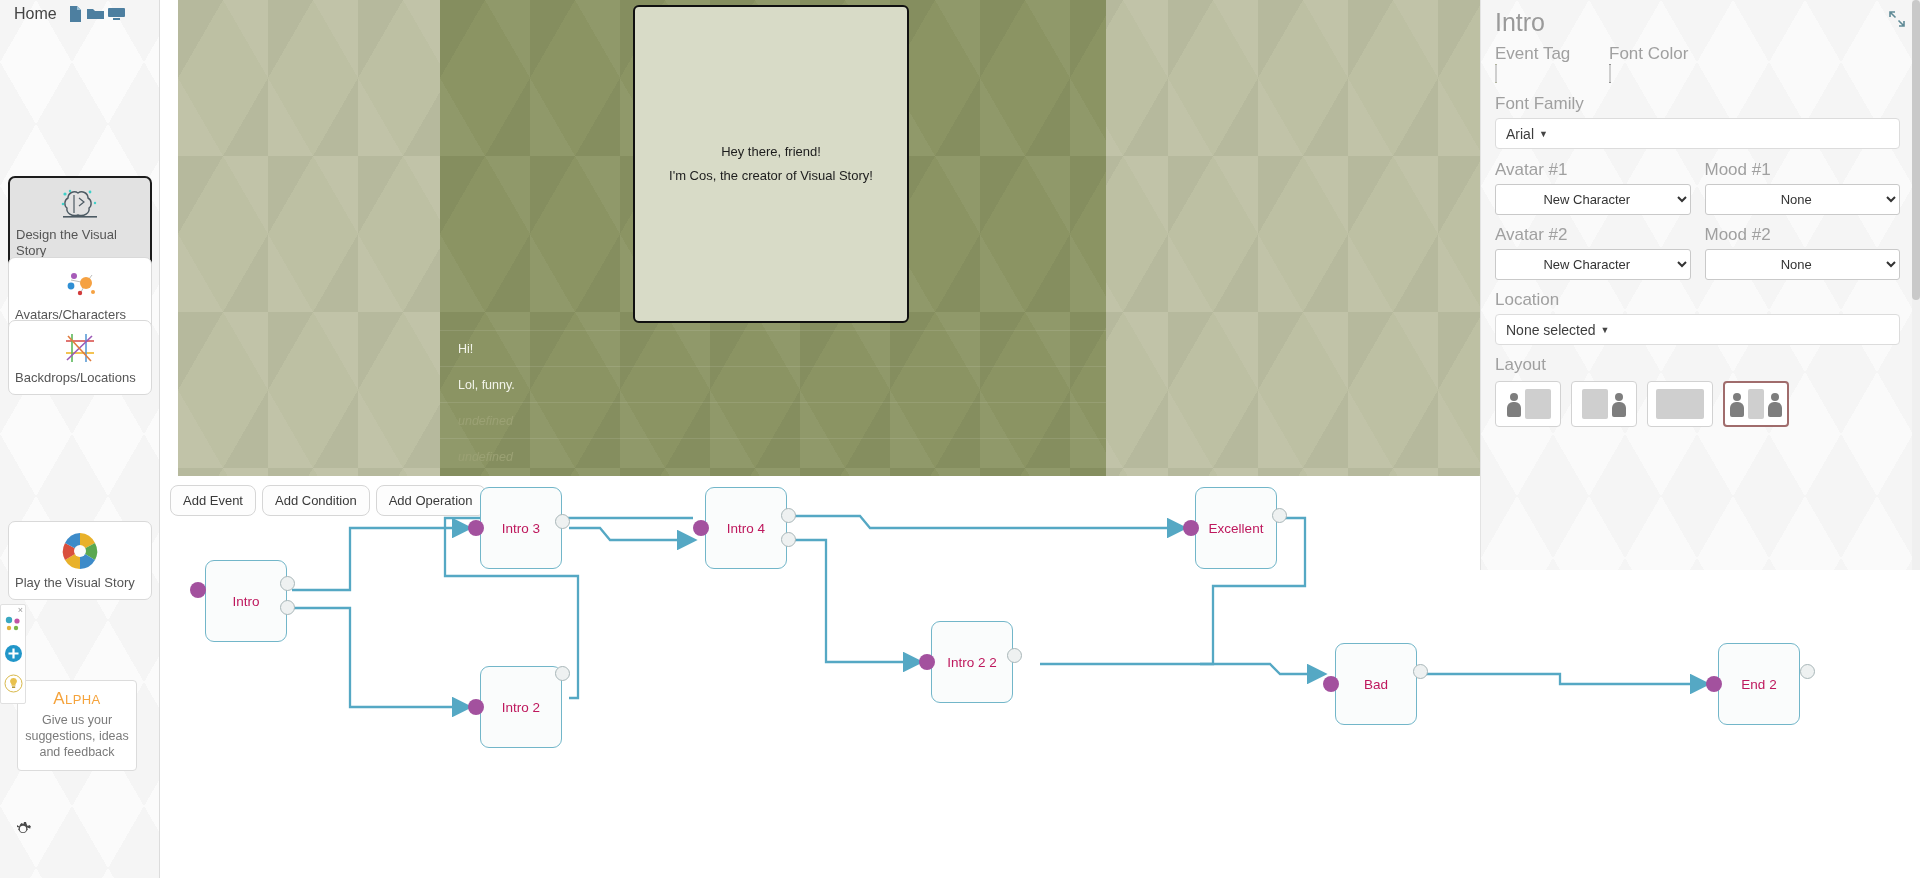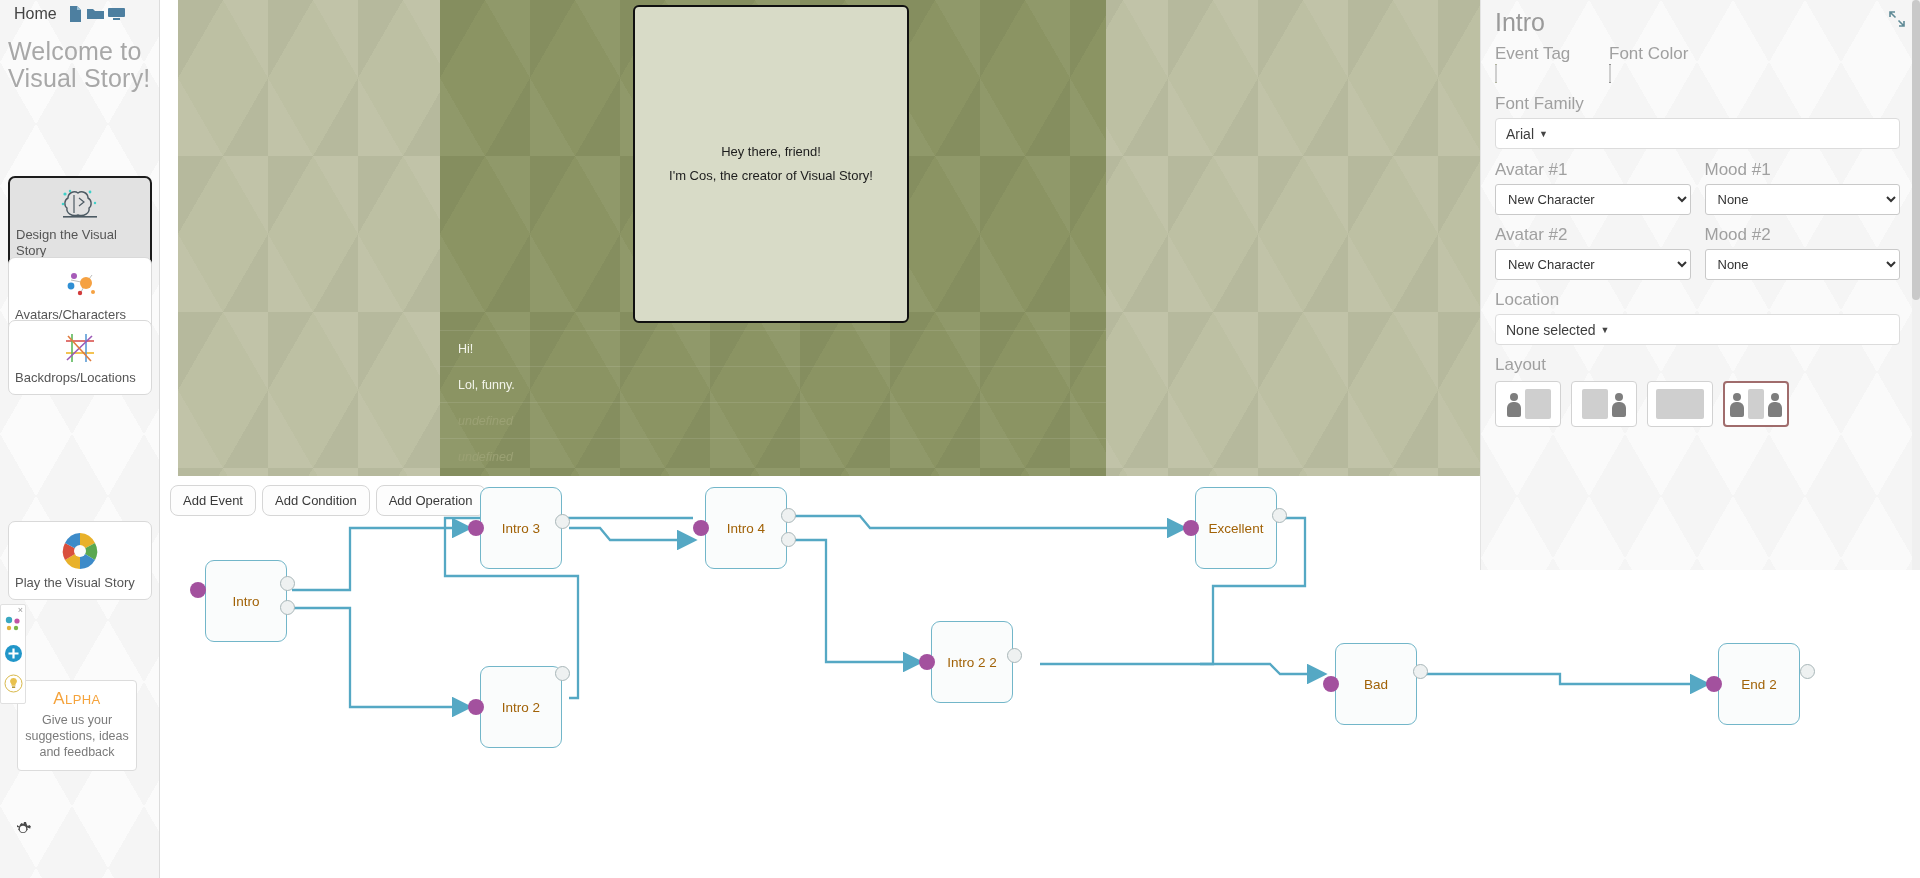--- a/index.html
+++ b/index.html
@@ -116,21 +116,21 @@
     background: #fdfdfd; border: 1px solid #d6d6d6; border-radius: 8px;
     font-size: 13px; color: #3a3a3a; padding: 7px 12px; cursor: pointer;
     font-family: "Liberation Sans", sans-serif;
   }
 
   
   .node {
     position: absolute; width: 82px; height: 82px;
     background: #fafcfc; border: 1px solid #72b6c9; border-radius: 9px;
     display: flex; align-items: center; justify-content: center;
-    font-size: 13.5px; color: #a16207; cursor: pointer; z-index: 3;
+    font-size: 13.5px; color: #be185d; cursor: pointer; z-index: 3;
   }
   .node.wide { width: 90px; }
   .port { position: absolute; border-radius: 50%; z-index: 4; }
   .port.in  { width: 16px; height: 16px; background: #a3519e; }
   .port.out { width: 15px; height: 15px; background: #eef1f1; border: 1px solid #a9b7b9; }
   .edge-svg { position: absolute; left: 0; top: 0; width: 1760px; height: 402px; z-index: 1; }
 
   
   .rpanel {
     position: absolute; right: 0; top: 0; width: 440px; height: 570px;
@@ -160,21 +160,21 @@
   .swatch-blk { width: 34px; height: 30px; border-radius: 4px; border: 1px solid #cfcfcf; margin-top: 4px; }
   .field {
     width: 100%; height: 31px; background: #fff; border: 1px solid #dcdcdc;
     border-radius: 4px; font-size: 14px; color: #3d3d3d; padding: 0 10px;
     display: flex; align-items: center; margin-top: 3px;
     font-family: "Liberation Sans", sans-serif; cursor: pointer;
   }
   .sel {
     width: 100%; height: 31px; background: #fff; border: 1px solid #c9c9c9;
     border-radius: 3px; font-size: 13px; color: #333; padding: 0 8px; margin-top: 3px;
-    font-family: "Liberation Sans", sans-serif; cursor: pointer;
+    font-family: "Liberation Sans", sans-serif; cursor: pointer; text-align: center;
   }
   .half-row { display: flex; gap: 14px; }
   .half { flex: 1; }
   .caret { margin-left: 5px; font-size: 9px; color: #444; }
   .layout-row { display: flex; gap: 10px; margin-top: 5px; }
   .lay-opt {
     width: 66px; height: 46px; background: #fff; border: 1px solid #d2d2d2;
     border-radius: 4px; display: flex; align-items: center; justify-content: center;
     gap: 3px; cursor: pointer;
   }
@@ -212,21 +212,20 @@
         </span>
         <span>
           <svg width="19" height="18" viewBox="0 0 19 18">
               <rect x="1" y="3" width="17" height="9" rx="1" fill="#4d7fa0"></rect>
               <rect x="6" y="13" width="7" height="2" fill="#4d7fa0"></rect>
             </svg>
         </span>
       </div>
     </div>
 
-    <div class="welcome">Welcome to Visual Story!</div>
 
     <div class="nav-card active" style="top:176px;">
       <div class="nav-icon">
         <svg width="46" height="38" viewBox="0 0 46 38">
           <path d="M10 22c-3-2-3-8 1-10 0-5 6-8 10-5 4-3 10 0 10 5 4 2 4 8 1 10 1 5-5 9-11 7-6 2-12-2-11-7z" fill="none" stroke="#4c5a63" stroke-width="1.4"></path>
           <path d="M17 9v18M22 12l5 4-5 4" fill="none" stroke="#4c5a63" stroke-width="1.2"></path>
           <circle cx="8" cy="8" r="1.6" fill="#3fd0c9"></circle>
             <circle cx="13" cy="5" r="1.2" fill="#3fd0c9"></circle>
           <circle cx="33" cy="6" r="1.4" fill="#3fd0c9"></circle>
             <circle cx="6" cy="18" r="1.3" fill="#3fd0c9"></circle>

